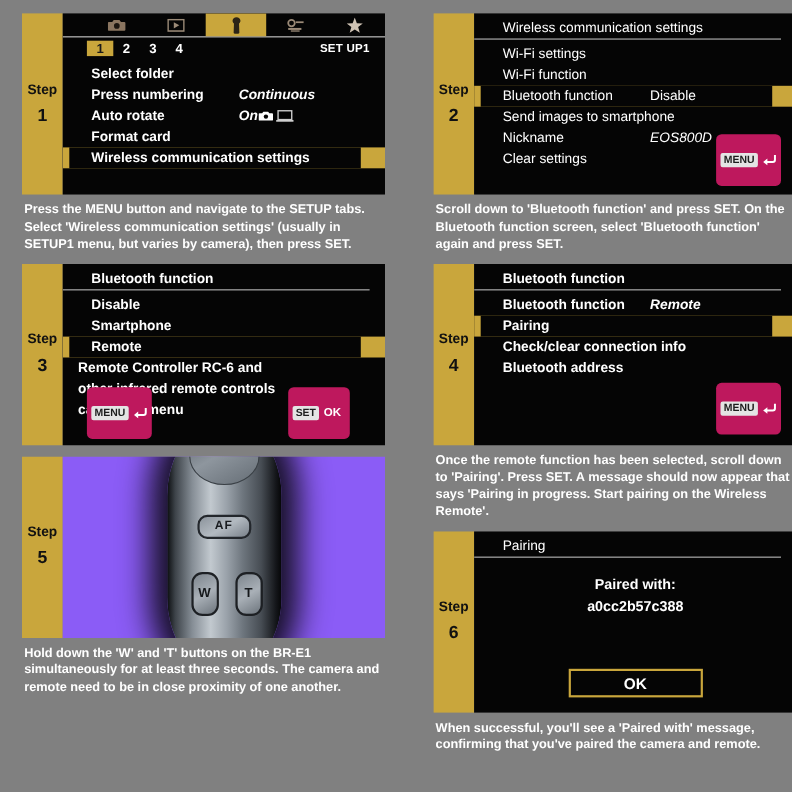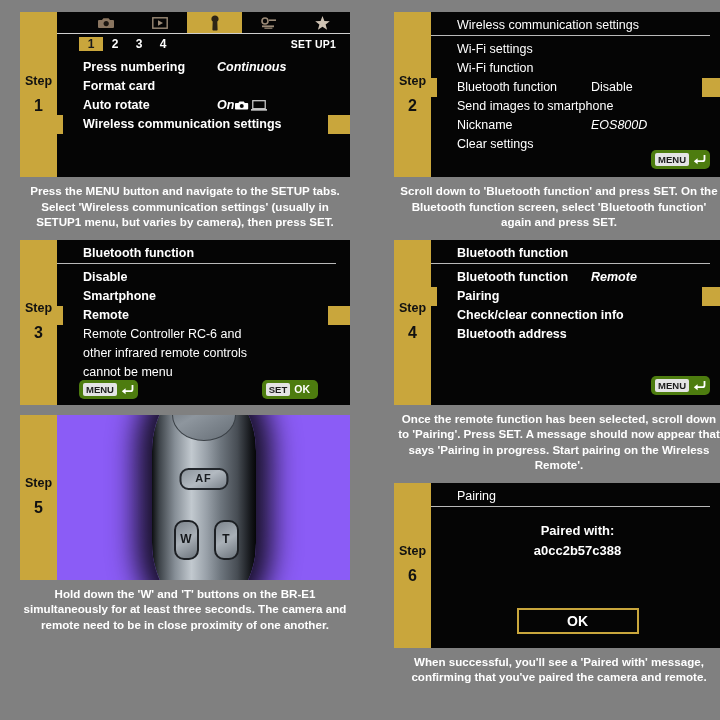--- a/index.html
+++ b/index.html
@@ -144,33 +144,33 @@
     background: #050505;
     padding-left: 20px;
   }
   .row.sel .inner .val2 {
     position: absolute;
     left: 154px;
   }
 
   .note {
     font-size: 12.5px;
-    font-weight: normal;
-    padding-left: 26px;
+    font-weight: bold;
+    padding-left: 14px;
     line-height: 19px;
   }
 
   
   .chip {
     position: absolute;
     display: flex;
     align-items: center;
-    background: #4d7c0f;
+    background: #be185d;
     border-radius: 5px;
-    padding: 2px 4px;
+    padding: 16px 4px;
     height: 15px;
   }
   .chip .lbl {
     background: #e4e4e4;
     color: #1d1d1d;
     font-size: 9.5px;
     font-weight: bold;
     padding: 1px 3px;
     border-radius: 2px;
     line-height: 11px;
@@ -288,21 +288,20 @@
   .btn-t { left: 50%; margin-left: 10px; }
 
   
   .caption {
     color: #ffffff;
     font-size: 11.6px;
     font-weight: bold;
     line-height: 15.5px;
     padding: 6px 2px 0 2px;
     width: 326px;
-    text-align: center;
   }
 </style>
 </head>
 <body>
 
 <div class="page">
 
   <div class="col col-left" style="top:12px">
 
     <div class="step-block">
@@ -349,38 +348,41 @@
           <div class="numrow">
             <span class="n sel">1</span>
             <span class="n">2</span>
             <span class="n">3</span>
             <span class="n">4</span>
             <span class="setup-label">SET UP1</span>
           </div>
 
           <div class="menu">
             <div class="row">
+              <span>Select folder</span>
+            </div>
+            <div class="row">
               <span>Press numbering</span>
               <span class="val">Continuous</span>
-            </div>
-            <div class="row">
-              <span>Format card</span>
             </div>
             <div class="row">
               <span>Auto rotate</span>
               <span class="val">
                 <span>On</span><span style="display:inline-block;vertical-align:-2px;margin-left:1px;"><svg width="14" height="11" viewBox="0 0 17 12">
                       <path d="M1 3h3l1.4-1.8h5.2L12 3h3a1 1 0 0 1 1 1v6a1 1 0 0 1-1 1H1a1 1 0 0 1-1-1V4a1 1 0 0 1 1-1z" fill="#ffffff"></path>
                       <circle cx="8.2" cy="6.6" r="2.4" fill="#050505"></circle>
                     </svg></span><span style="display:inline-block;vertical-align:-2px;margin-left:2px;"><svg width="16" height="11" viewBox="0 0 18 12">
                       <rect x="2" y="0.6" width="14" height="9" fill="none" stroke="#cfcfcf" stroke-width="1.4"></rect>
                       <rect x="0" y="10" width="18" height="1.8" fill="#cfcfcf"></rect>
                     </svg></span>
               </span>
             </div>
+            <div class="row">
+              <span>Format card</span>
+            </div>
             <div class="row sel">
               <span class="inner">
                 <span>Wireless communication settings</span>
               </span>
             </div>
           </div>
 
         </div>
       </div>
       <div class="caption">Press the MENU button and navigate to the SETUP tabs. Select 'Wireless communication settings' (usually in SETUP1 menu, but varies by camera), then press SET.</div>

